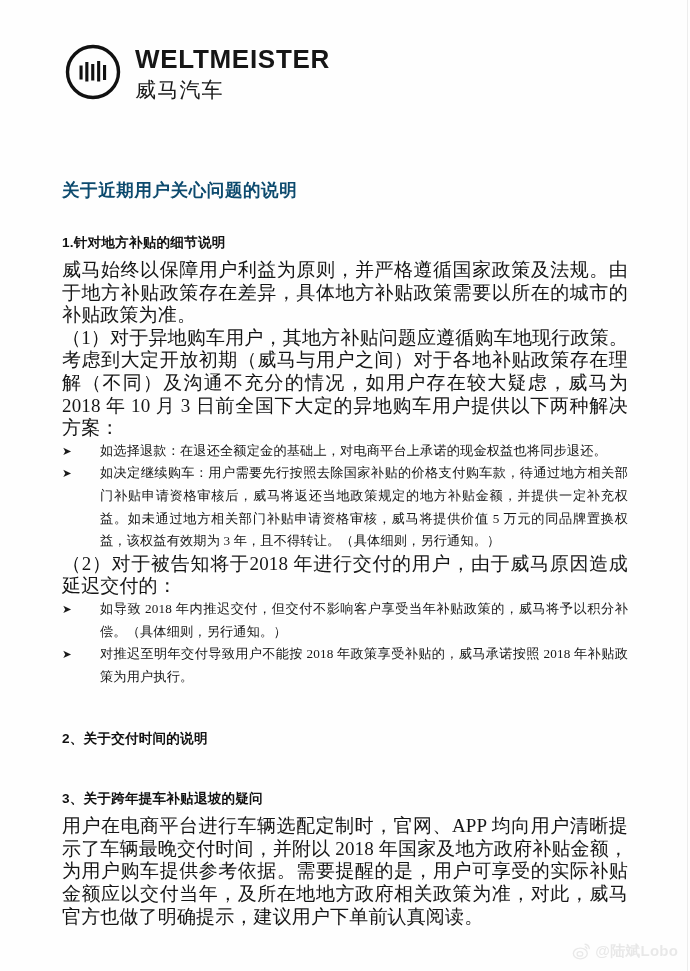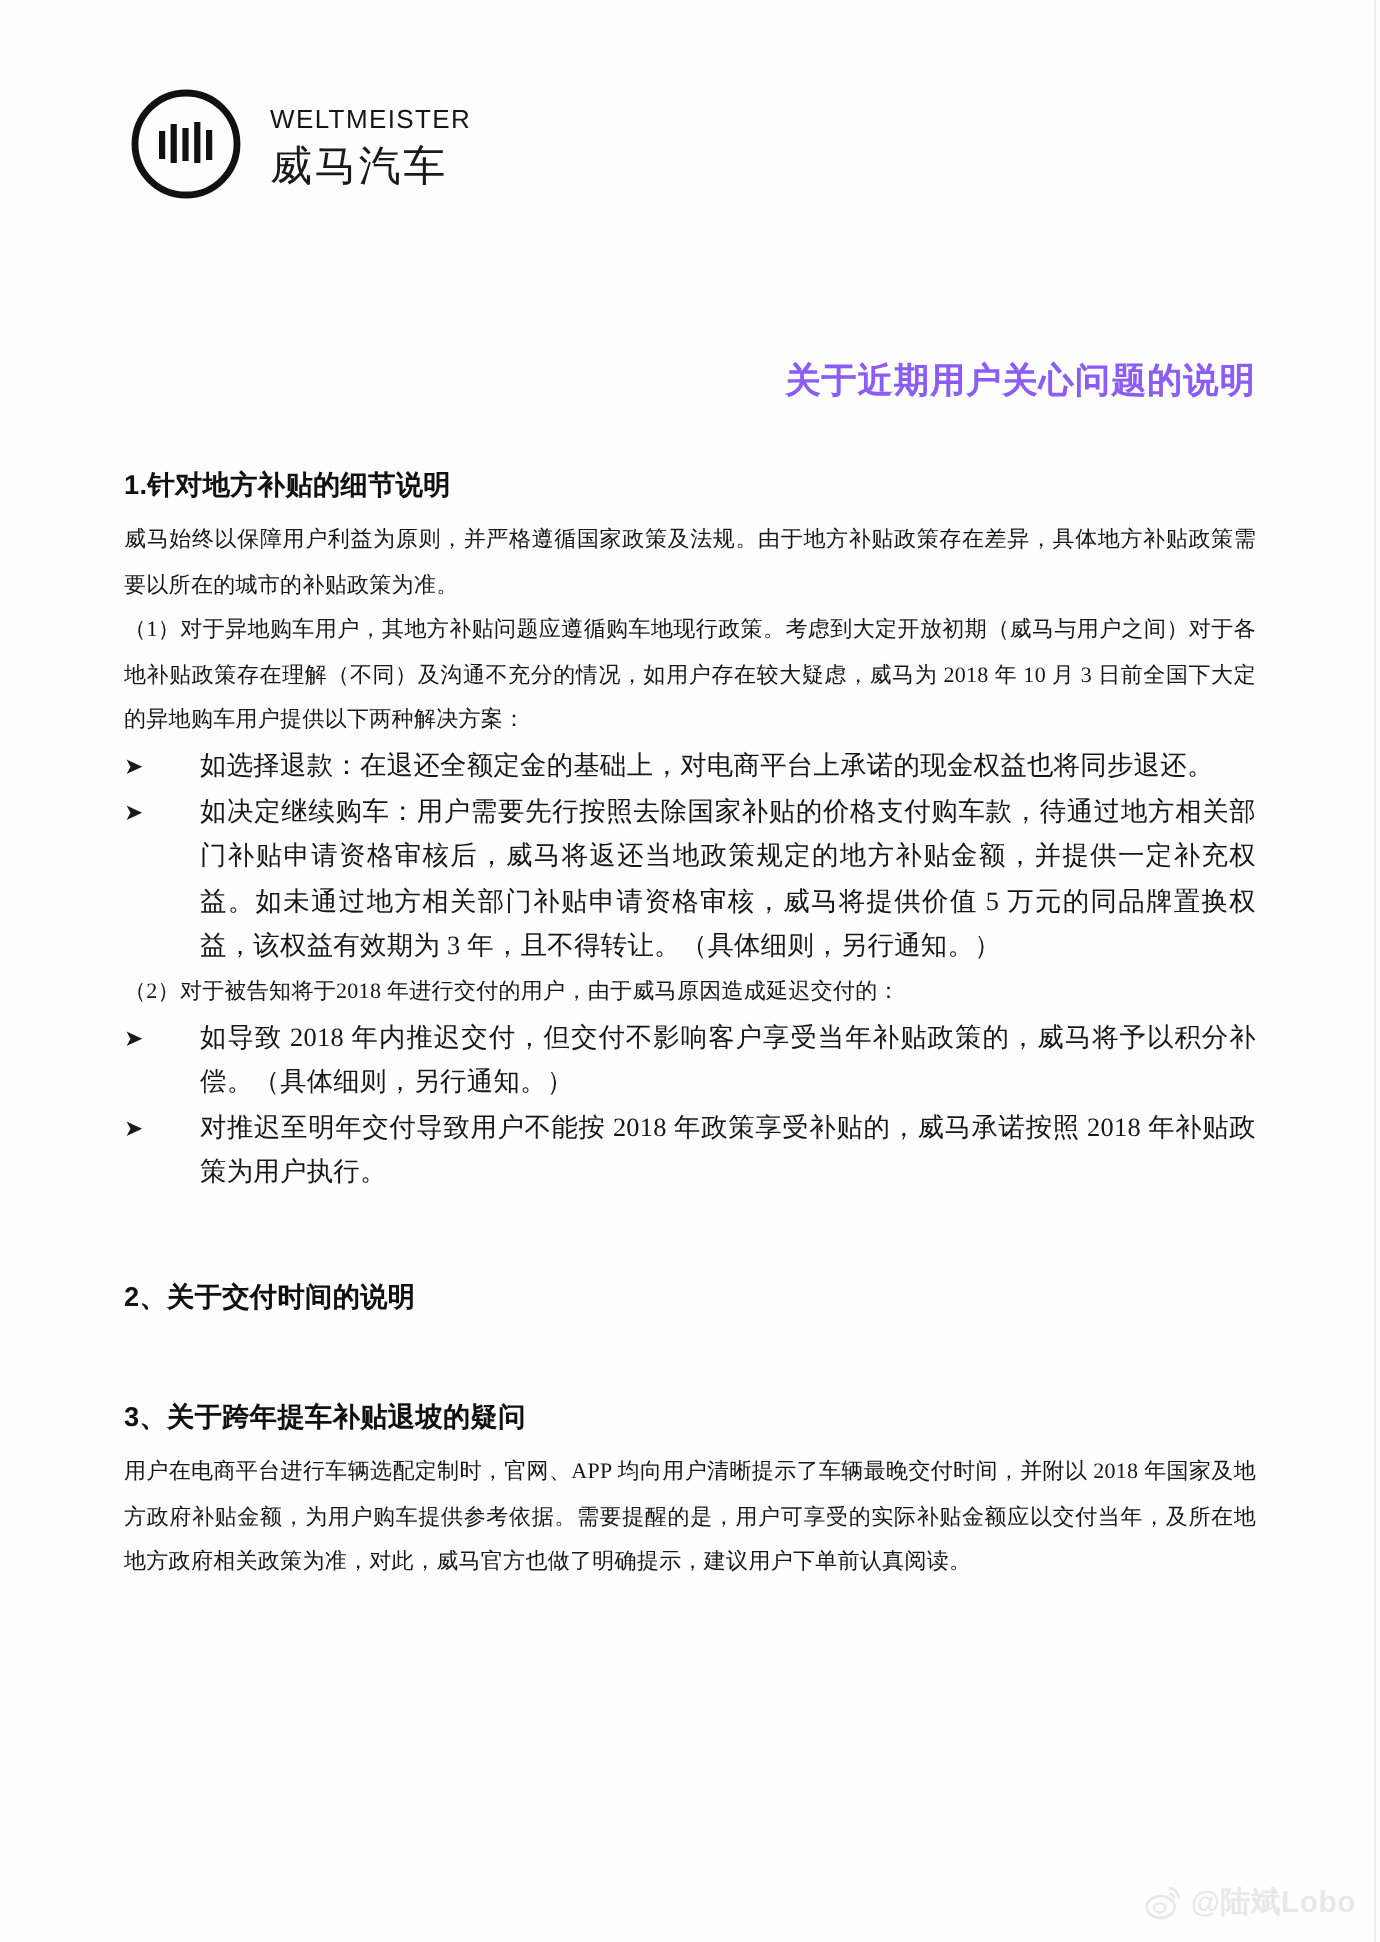--- a/index.html
+++ b/index.html
@@ -47,62 +47,62 @@
   }
   .logo-text {
     display: flex;
     flex-direction: column;
     justify-content: center;
     line-height: 1;
     padding-top: 2px;
   }
   .logo-en {
     font-family: "Liberation Sans", "DejaVu Sans", sans-serif;
-    font-weight: 400;
-    font-size: 13px;
+    font-weight: 700;
+    font-size: 26px;
     letter-spacing: 0.7px;
     color: #161616;
   }
   .logo-cn {
     font-family: "Liberation Sans", "DejaVu Sans", sans-serif;
     font-size: 21px;
     letter-spacing: 1.2px;
     color: #1a1a1a;
     margin-top: 7px;
   }
 
   
   .doc {
     position: absolute;
     left: 62px;
     top: 178px;
     width: 566px;
   }
   .doc-title {
-    text-align: right;
+    text-align: left;
     font-family: "Liberation Sans", "DejaVu Sans", sans-serif;
     font-weight: 700;
     font-size: 17.5px;
     letter-spacing: 0.6px;
-    color: #8b5cf6;
+    color: #0c4a6e;
     margin: 0 0 32px 0;
   }
   h2.sec-heading {
     font-family: Liberation Sans, sans-serif;
     font-weight: 700;
     font-size: 13.6px;
     color: #111111;
     margin: 0 0 7px 0;
     letter-spacing: 0.2px;
   }
   h2.sec-heading.spaced {
     margin-top: 42px;
   }
   p.para {
-    font-size: 11px;
+    font-size: 19px;
     line-height: 22.6px;
     margin: 0 0 0 0;
     text-align: justify;
     text-justify: inter-ideograph;
     color: #161616;
     letter-spacing: 0.15px;
   }
   ul.bullets {
     list-style: none;
     margin: 0;

